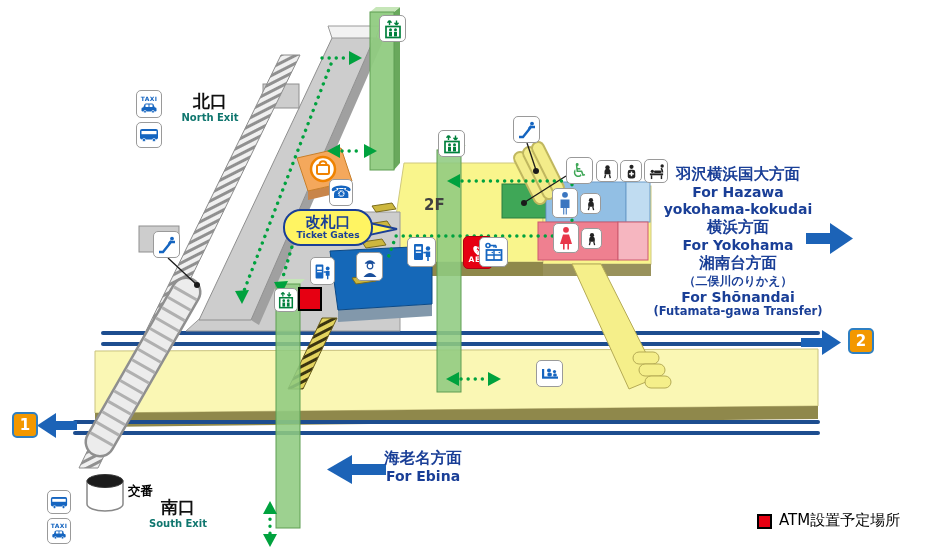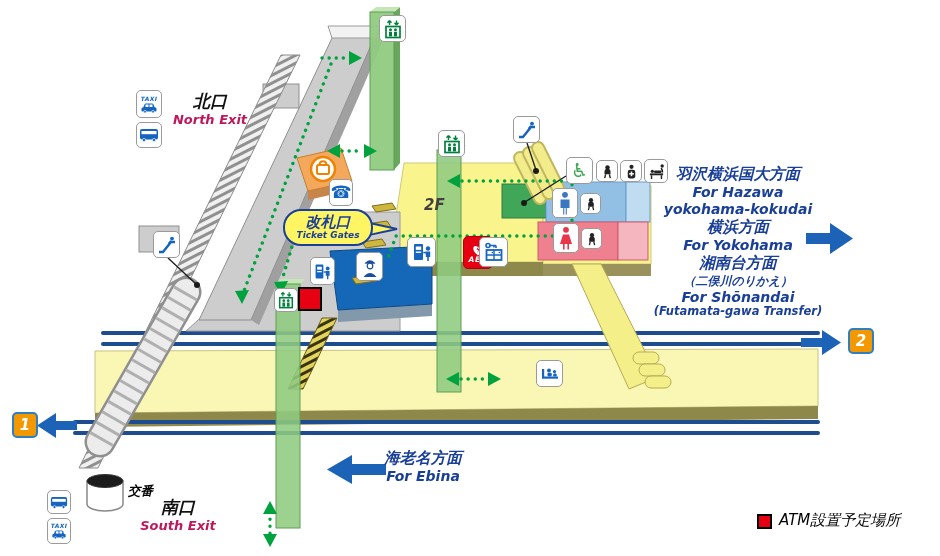--- a/index.html
+++ b/index.html
@@ -1,26 +1,26 @@
 <!DOCTYPE html>
 <html style="--navy: #1a3f97; --route_green: #00a23e; --track_blue: #1d4d8f; --arrow_blue: #1c63b7; --aed_red: #e60012; --platform_orange: #f39800; --icon_blue: #1565c0; --toilet_green: #3fa757; --man_blue: #3b76c0; --woman_red: #e8374a; --floor_yellow: #f9f58c; --platform_yellow: #faf7b4; --elevator_green: #90cb81;"><head>
 <meta charset="utf-8">
 <style>
   html,body{margin:0;padding:0;background:#fff;}
   .stage{position:relative;width:940px;height:556px;background:#fff;overflow:hidden;
-         font-family:"DejaVu Sans","Liberation Sans",sans-serif;font-style:italic;}
+         font-family:"DejaVu Sans","Liberation Sans",sans-serif;}
   .shapes{position:absolute;left:0;top:0;z-index:1;}
   .badge{position:absolute;background:#fff;border:1.5px solid #9a9a9a;border-radius:5px;
          display:flex;flex-direction:column;align-items:center;justify-content:center;
          box-sizing:border-box;z-index:3;}
   .txt{position:absolute;z-index:4;white-space:nowrap;}
   .navy{color:var(--navy);}
   .center{text-align:center;}
   .jp-big{font-size:17px;font-weight:bold;color:#111;line-height:1.15;}
-  .en-big{font-size:13px;font-weight:bold;color:#be185d;line-height:1.2;}
+  .en-big{font-size:10px;font-weight:bold;color:#0f766e;line-height:1.2;}
   .dir-jp{font-size:15.5px;font-weight:bold;line-height:1.25;}
   .dir-en{font-size:14px;font-weight:bold;line-height:1.2;}
   .dir-note-jp{font-size:12px;font-weight:bold;line-height:1.25;}
   .dir-note-en{font-size:11.5px;font-weight:bold;line-height:1.2;}
   .bubble{position:absolute;left:283px;top:209px;width:90px;height:37px;z-index:4;
           background:#fff462;border:2px solid var(--navy);border-radius:18px;
           display:flex;flex-direction:column;align-items:center;justify-content:center;
           line-height:1.05;box-sizing:border-box;}
   .bubble .b1{font-size:15px;font-weight:bold;color:var(--navy);}
   .bubble .b2{font-size:9px;font-weight:bold;color:var(--navy);}

